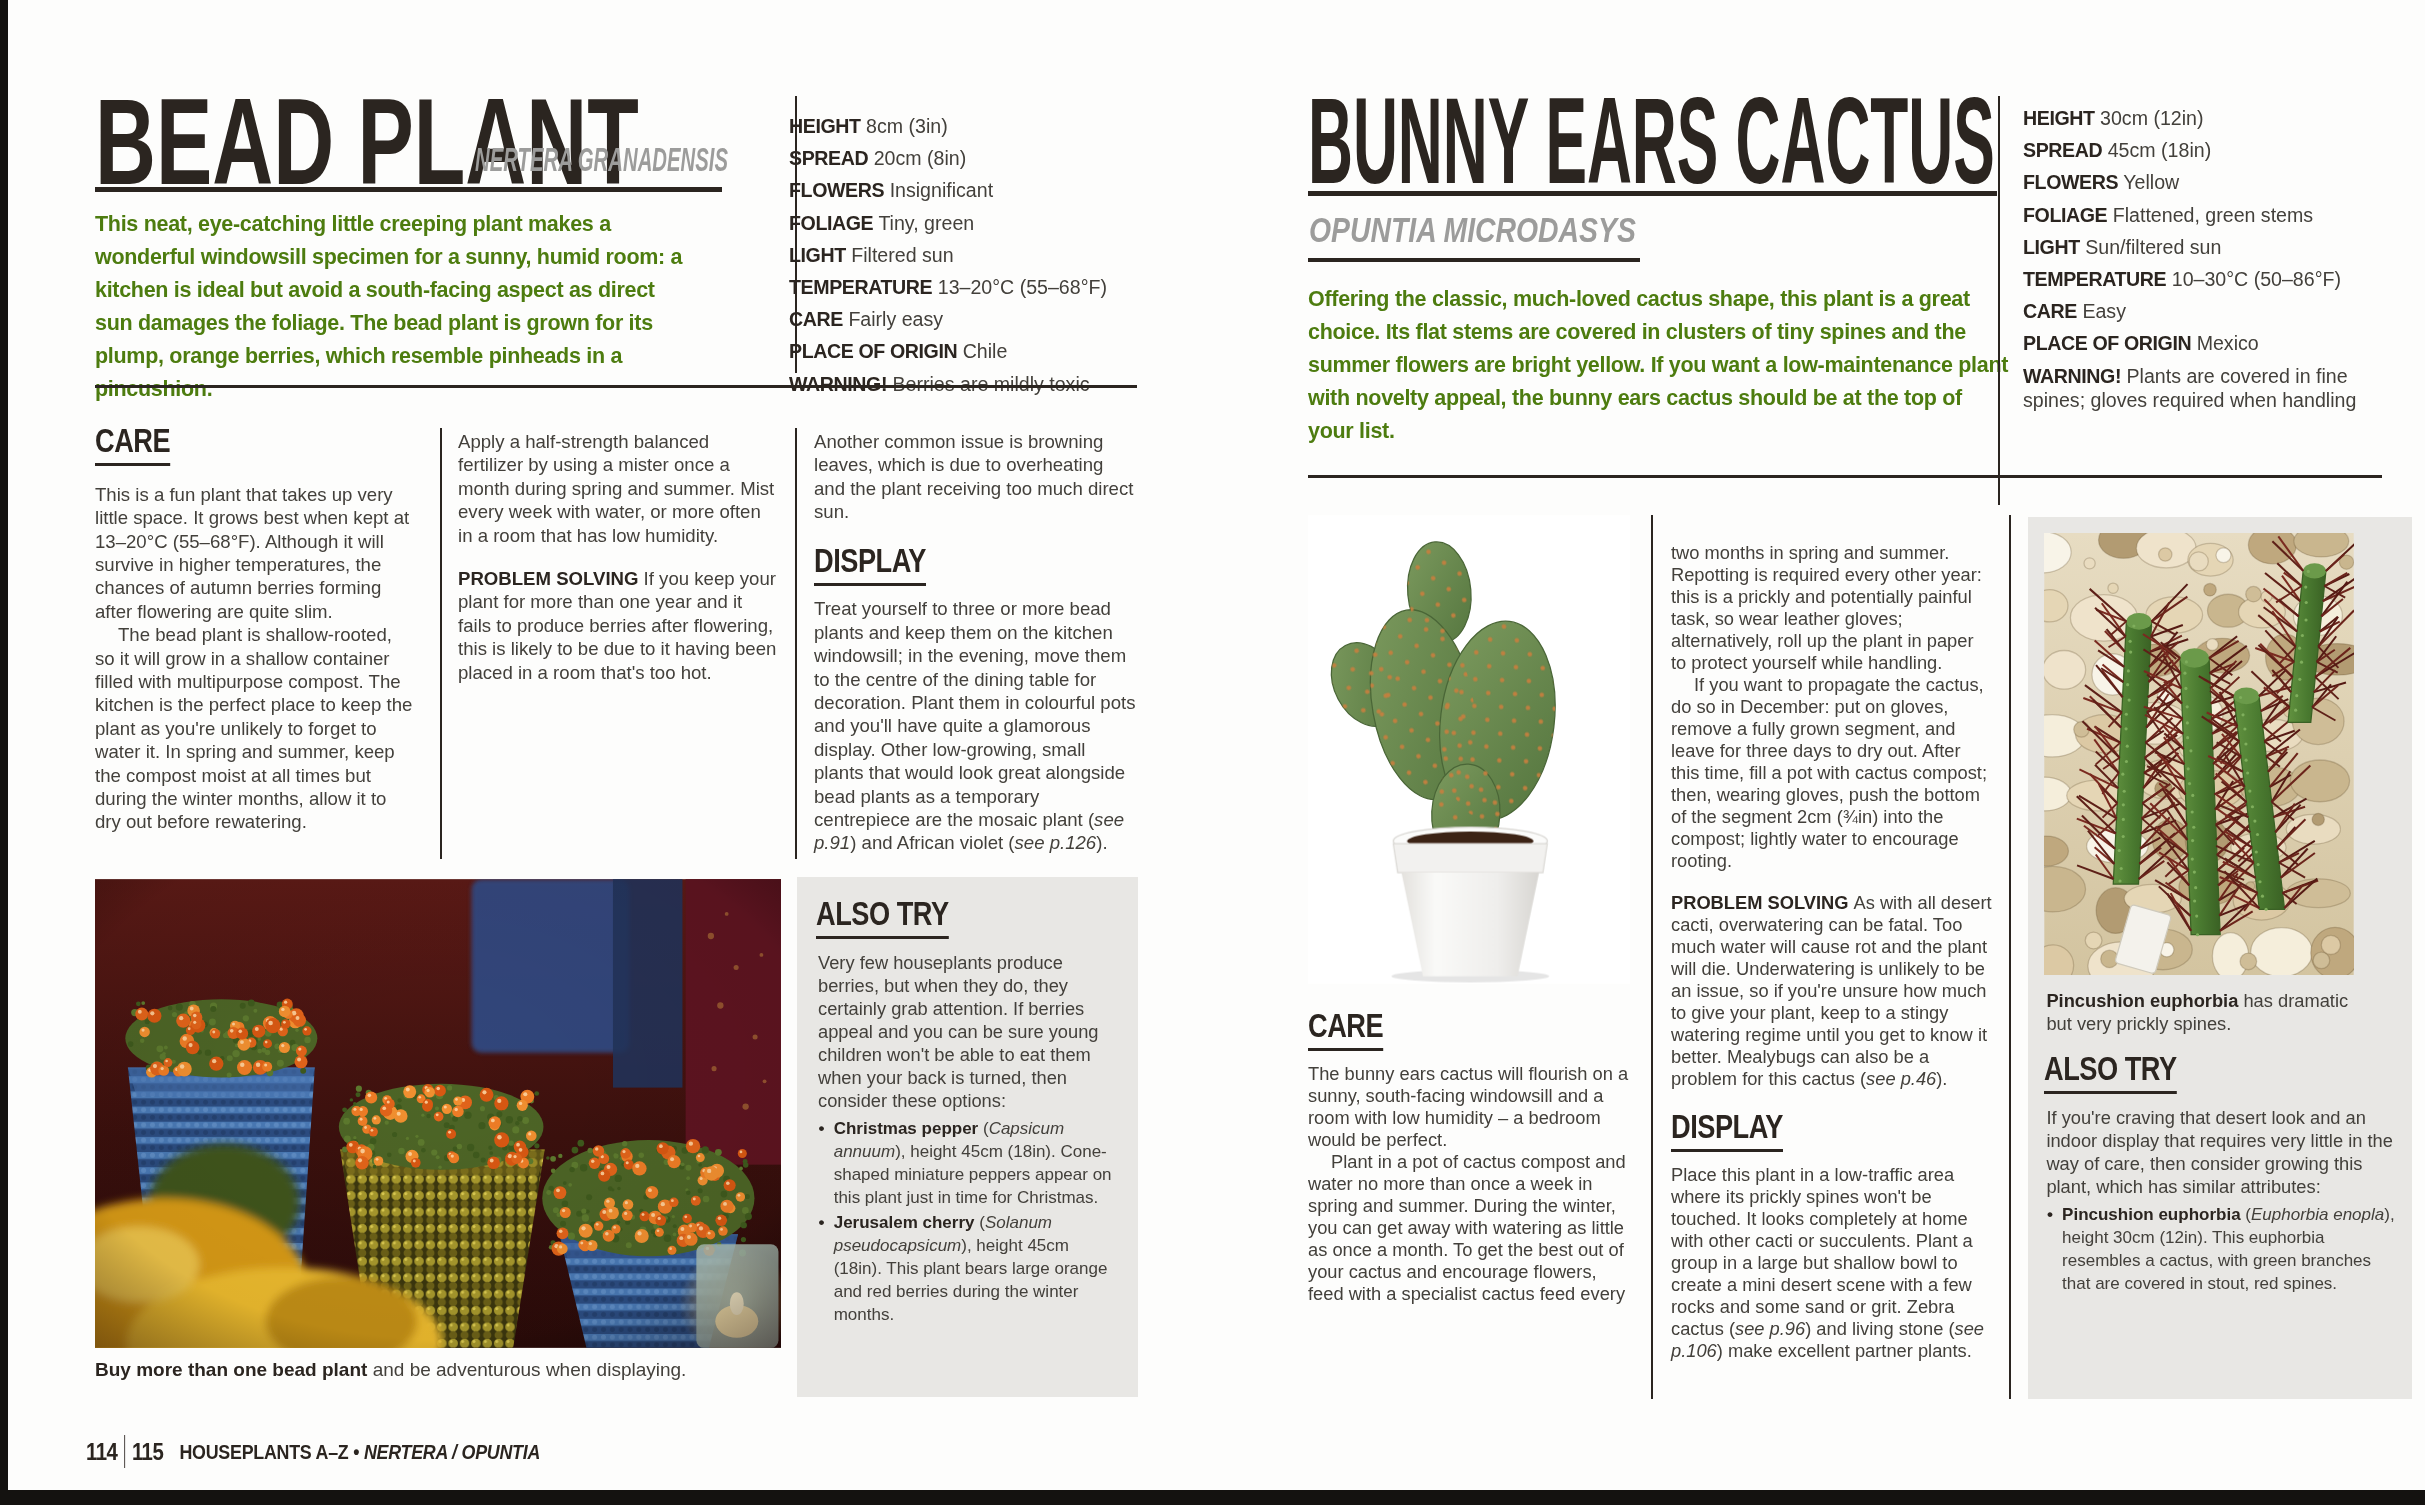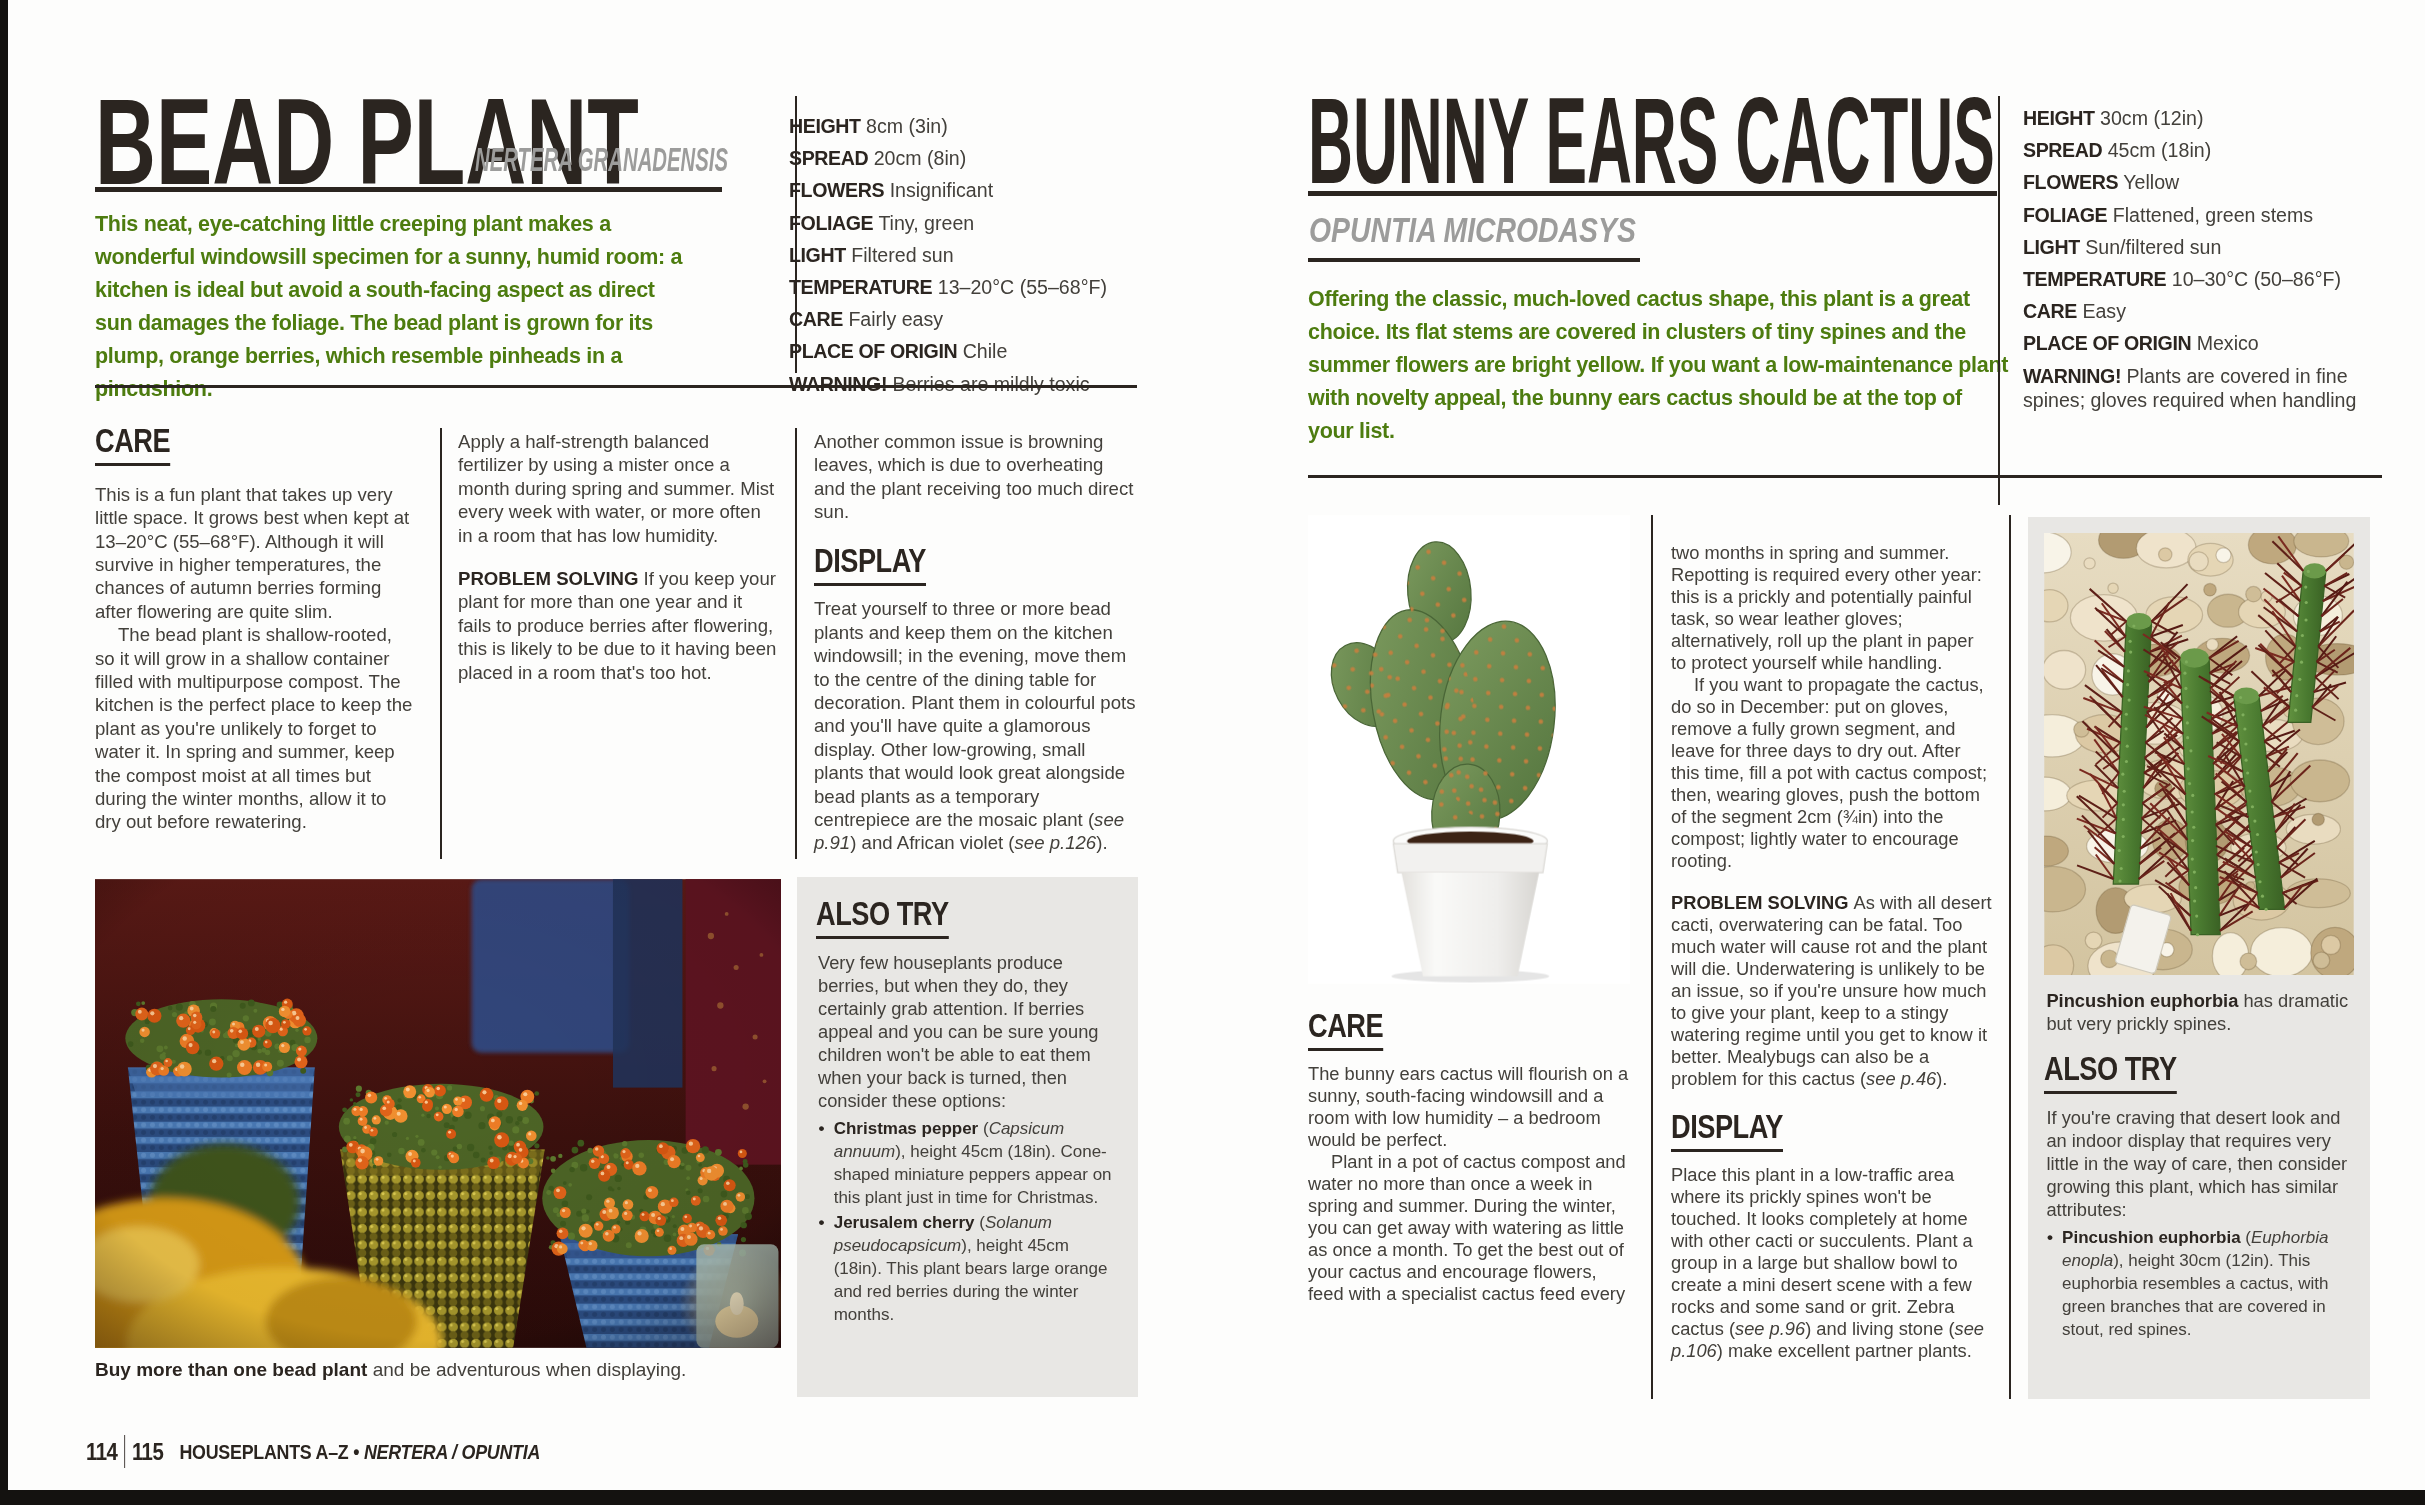--- a/index.html
+++ b/index.html
@@ -848,21 +848,21 @@
   </div>
 
   <div class="colr" style="left:1671px;top:542px;width:321px;">
     <p>two months in spring and summer. Repotting is required every other year: this is a prickly and potentially painful task, so wear leather gloves; alternatively, roll up the plant in paper to protect yourself while handling.</p>
     <p class="indent">If you want to propagate the cactus, do so in December: put on gloves, remove a fully grown segment, and leave for three days to dry out. After this time, fill a pot with cactus compost; then, wearing gloves, push the bottom of the segment 2cm (¾in) into the compost; lightly water to encourage rooting.</p>
     <p class="gap"><span class="b">PROBLEM SOLVING </span><span>As with all desert cacti, overwatering can be fatal. Too much water will cause rot and the plant will die. Underwatering is unlikely to be an issue, so if you're unsure how much to give your plant, keep to a stingy watering regime until you get to know it better. Mealybugs can also be a problem for this cactus (</span><span class="i">see p.46</span><span>).</span></p>
     <div class="sec-head-wrap mt30"><span class="sec-head">DISPLAY</span></div>
     <p class="mt18"><span>Place this plant in a low-traffic area where its prickly spines won't be touched. It looks completely at home with other cacti or succulents. Plant a group in a large but shallow bowl to create a mini desert scene with a few rocks and some sand or grit. Zebra cactus (</span><span class="i">see p.96</span><span>) and living stone (</span><span class="i">see p.106</span><span>) make excellent partner plants.</span></p>
   </div>
 
-  <div class="graybox" style="left:2028px;top:517px;width:342px;height:882px;padding:16.4px;">
+  <div class="graybox" style="left:2028px;top:517px;width:384px;height:882px;padding:16.4px;">
     <svg width="310" height="442" viewBox="0 0 490 700">
       <defs>
         <linearGradient id="pebG" x1="0" y1="0" x2="0" y2="1">
           <stop offset="0" stop-color="#e7dcc2"></stop>
             <stop offset="1" stop-color="#d3c4a0"></stop>
         </linearGradient>
         <linearGradient id="stemG" x1="0" y1="0" x2="1" y2="0">
           <stop offset="0" stop-color="#629240"></stop>
             <stop offset=".5" stop-color="#4a7a30"></stop>
             <stop offset="1" stop-color="#3a6124"></stop>

